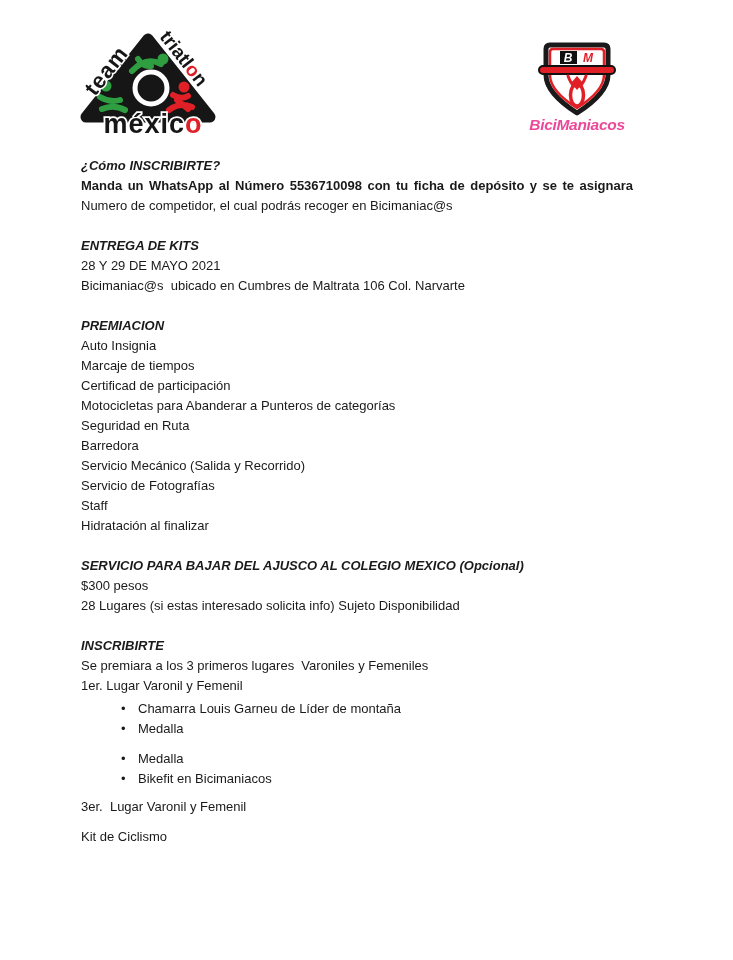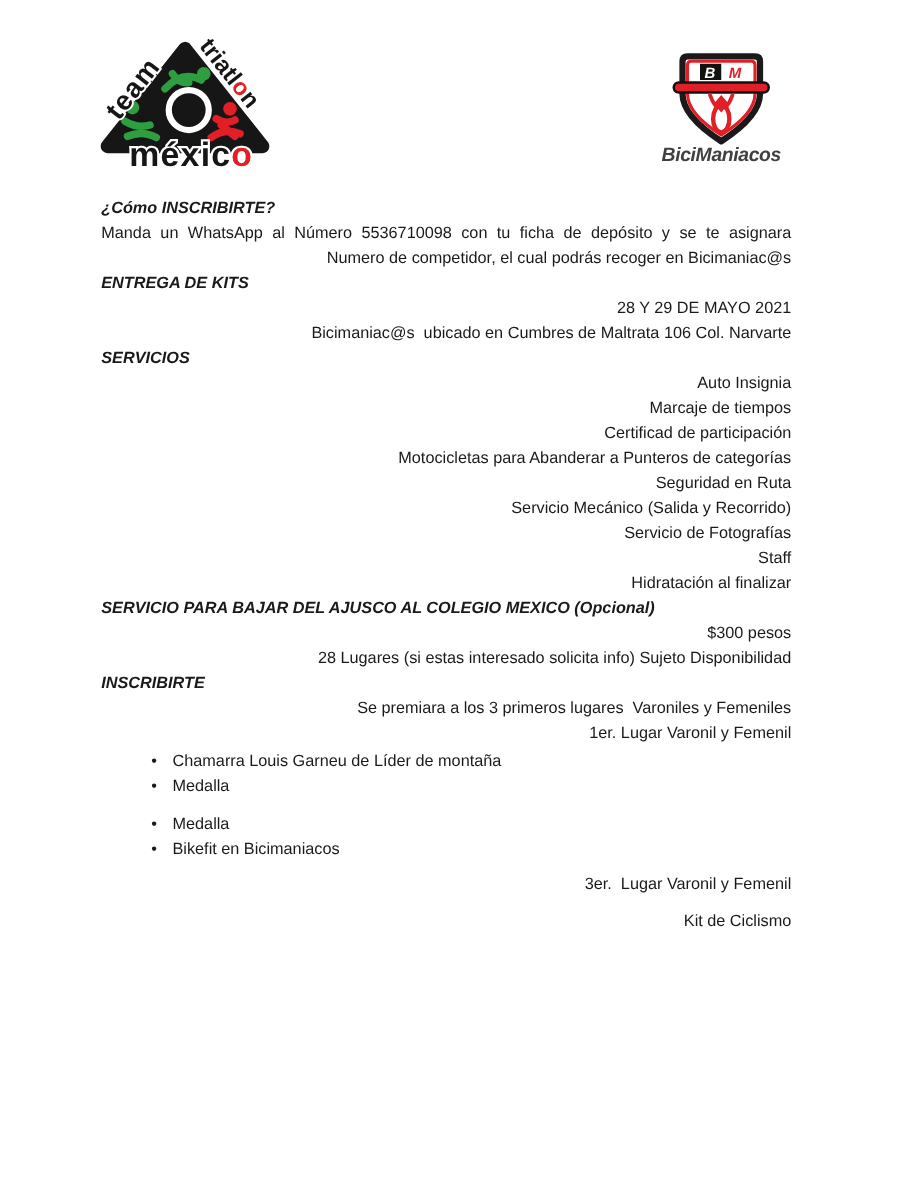--- a/index.html
+++ b/index.html
@@ -14,34 +14,35 @@
   .page { position: absolute; inset: 0; background: #fff; }
 
   
   .tri-logo { position: absolute; left: 70px; top: 30px; width: 152px; height: 112px; }
   .bm-logo { position: absolute; left: 537px; top: 41px; width: 80px; height: 76px; }
   .bm-name {
     position: absolute; left: 517px; top: 116px; width: 120px;
     text-align: center;
     font-weight: 700; font-style: italic;
     font-size: 15.5px; letter-spacing: -0.3px;
-    color: #404040;
+    color: #ec4899;
   }
 
   
   .content { position: absolute; left: 81px; top: 156px; width: 552px; }
   .h { font-size: 13px; font-weight: 700; line-height: 20px; white-space: pre; font-style: italic; }
-  .line { font-size: 13px; line-height: 20px; white-space: pre; text-align: right; }
+  .line { font-size: 13px; line-height: 20px; white-space: pre; }
   .justify-full {
     white-space: normal;
     text-align: justify;
     -moz-text-align-last: justify;
     text-align-last: justify;
+    font-weight: bold;
   }
-  section { }
+  section { margin-top: 20px; }
   section:first-child { margin-top: 0; }
   .bullets { margin-top: 3px; }
   .bullet { display: flex; padding-left: 40px; }
   .bullet .dot { width: 17px; font-size: 13px; line-height: 20px; }
   .mt8 { margin-top: 8px; }
   .mt10 { margin-top: 10px; }
 </style>
 </head>
 <body>
 
@@ -99,26 +100,27 @@
       <div class="line">Numero de competidor, el cual podrás recoger en Bicimaniac@s</div>
     </section>
 
     <section>
       <div class="h">ENTREGA DE KITS</div>
       <div class="line">28 Y 29 DE MAYO 2021</div>
       <div class="line">Bicimaniac@s  ubicado en Cumbres de Maltrata 106 Col. Narvarte</div>
     </section>
 
     <section>
-      <div class="h">SERVICIOS</div>
+      <div class="h">PREMIACION</div>
       <div class="line">Auto Insignia</div>
       <div class="line">Marcaje de tiempos</div>
       <div class="line">Certificad de participación</div>
       <div class="line">Motocicletas para Abanderar a Punteros de categorías</div>
       <div class="line">Seguridad en Ruta</div>
+      <div class="line">Barredora</div>
       <div class="line">Servicio Mecánico (Salida y Recorrido)</div>
       <div class="line">Servicio de Fotografías</div>
       <div class="line">Staff</div>
       <div class="line">Hidratación al finalizar</div>
     </section>
 
     <section>
       <div class="h">SERVICIO PARA BAJAR DEL AJUSCO AL COLEGIO MEXICO (Opcional)</div>
       <div class="line">$300 pesos</div>
       <div class="line">28 Lugares (si estas interesado solicita info) Sujeto Disponibilidad</div>

